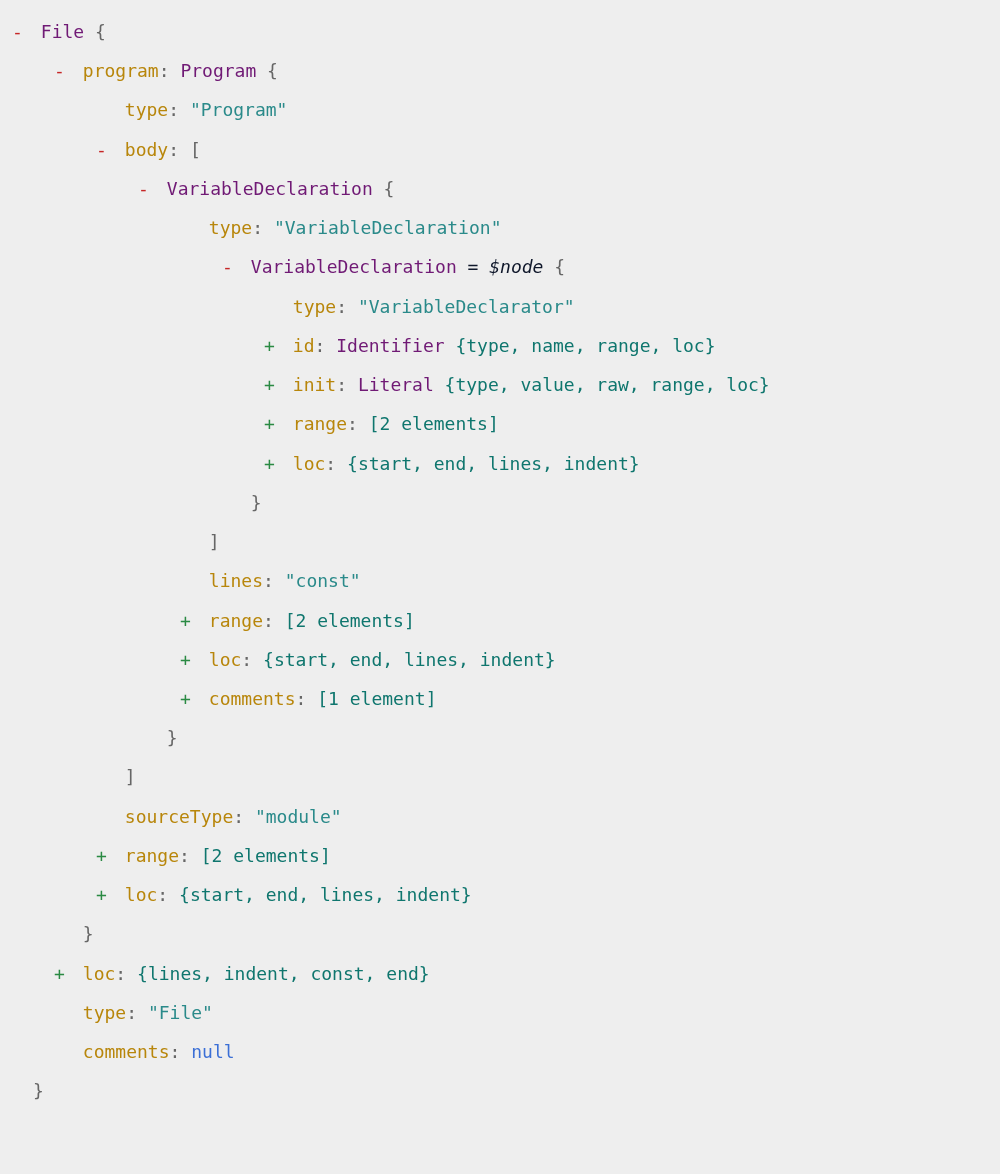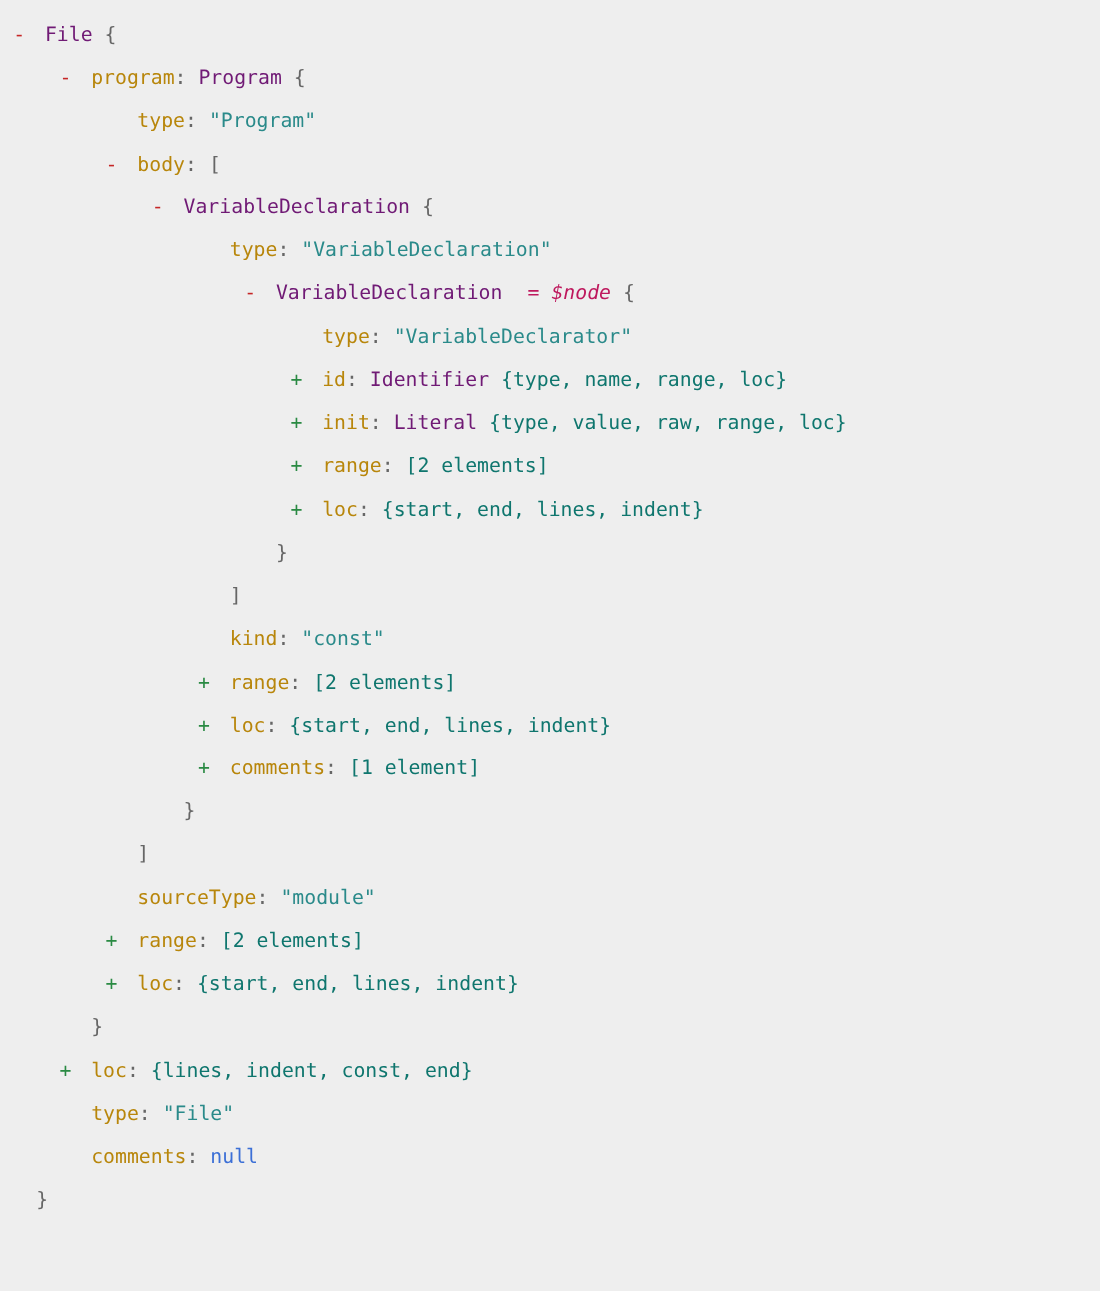--- a/index.html
+++ b/index.html
@@ -26,41 +26,41 @@
   .togC { color: #2a8a43; } 
   .togE { color: #c62626; } 
   .togN { visibility: hidden; } 
   .tn { color: #701a75; } 
   .k  { color: #b8860b; } 
   .s  { color: #2a8a8a; teal; } 
   .s  { color: #2a8a8a; }
   .n  { color: #3b6fd6; } 
   .pu { color: #666; } 
   .preview { color: #0f766e; }
-  .note { color: #be185d; font-style: italic; margin-left: 12px; }
+  .note { color: #0f172a; font-style: italic; }
 </style>
 </head>
 <body>
 
 <div class="tree" id="tree">
     <span class="line"><span class="tog togE">-</span> <span class="tn">File</span> <span class="pu">{</span></span>
     <span class="line"><span class="ind"></span><span class="tog togE">-</span> <span class="k">program</span><span class="pu">: </span><span class="tn">Program</span> <span class="pu">{</span></span>
     <span class="line"><span class="ind"></span><span class="ind"></span><span class="tog togN">-</span> <span class="k">type</span><span class="pu">: </span><span class="s">"Program"</span></span>
     <span class="line"><span class="ind"></span><span class="ind"></span><span class="tog togE">-</span> <span class="k">body</span><span class="pu">: </span><span class="pu">[</span></span>
     <span class="line"><span class="ind"></span><span class="ind"></span><span class="ind"></span><span class="tog togE">-</span> <span class="tn">VariableDeclaration</span> <span class="pu">{</span></span>
     <span class="line"><span class="ind"></span><span class="ind"></span><span class="ind"></span><span class="ind"></span><span class="tog togN">-</span> <span class="k">type</span><span class="pu">: </span><span class="s">"VariableDeclaration"</span></span>
     <span class="line"><span class="ind"></span><span class="ind"></span><span class="ind"></span><span class="ind"></span><span class="ind"></span><span class="tog togE">-</span> <span class="tn">VariableDeclaration</span> <span class="note">= $node</span> <span class="pu">{</span></span>
     <span class="line"><span class="ind"></span><span class="ind"></span><span class="ind"></span><span class="ind"></span><span class="ind"></span><span class="ind"></span><span class="tog togN">-</span> <span class="k">type</span><span class="pu">: </span><span class="s">"VariableDeclarator"</span></span>
     <span class="line"><span class="ind"></span><span class="ind"></span><span class="ind"></span><span class="ind"></span><span class="ind"></span><span class="ind"></span><span class="tog togC">+</span> <span class="k">id</span><span class="pu">: </span><span class="tn">Identifier</span> <span class="preview">{type, name, range, loc}</span></span>
     <span class="line"><span class="ind"></span><span class="ind"></span><span class="ind"></span><span class="ind"></span><span class="ind"></span><span class="ind"></span><span class="tog togC">+</span> <span class="k">init</span><span class="pu">: </span><span class="tn">Literal</span> <span class="preview">{type, value, raw, range, loc}</span></span>
     <span class="line"><span class="ind"></span><span class="ind"></span><span class="ind"></span><span class="ind"></span><span class="ind"></span><span class="ind"></span><span class="tog togC">+</span> <span class="k">range</span><span class="pu">: </span><span class="preview">[</span><span class="preview">2 elements</span><span class="preview">]</span></span>
     <span class="line"><span class="ind"></span><span class="ind"></span><span class="ind"></span><span class="ind"></span><span class="ind"></span><span class="ind"></span><span class="tog togC">+</span> <span class="k">loc</span><span class="pu">: </span><span class="preview">{start, end, lines, indent}</span></span>
     <span class="line"><span class="ind"></span><span class="ind"></span><span class="ind"></span><span class="ind"></span><span class="ind"></span><span class="tog togN">-</span> <span class="pu">}</span></span>
     <span class="line"><span class="ind"></span><span class="ind"></span><span class="ind"></span><span class="ind"></span><span class="tog togN">-</span> <span class="pu">]</span></span>
-    <span class="line"><span class="ind"></span><span class="ind"></span><span class="ind"></span><span class="ind"></span><span class="tog togN">-</span> <span class="k">kind</span><span class="pu">: </span><span class="s">"const"</span></span>
+    <span class="line"><span class="ind"></span><span class="ind"></span><span class="ind"></span><span class="ind"></span><span class="tog togN">-</span> <span class="k">lines</span><span class="pu">: </span><span class="s">"const"</span></span>
     <span class="line"><span class="ind"></span><span class="ind"></span><span class="ind"></span><span class="ind"></span><span class="tog togC">+</span> <span class="k">range</span><span class="pu">: </span><span class="preview">[</span><span class="preview">2 elements</span><span class="preview">]</span></span>
     <span class="line"><span class="ind"></span><span class="ind"></span><span class="ind"></span><span class="ind"></span><span class="tog togC">+</span> <span class="k">loc</span><span class="pu">: </span><span class="preview">{start, end, lines, indent}</span></span>
     <span class="line"><span class="ind"></span><span class="ind"></span><span class="ind"></span><span class="ind"></span><span class="tog togC">+</span> <span class="k">comments</span><span class="pu">: </span><span class="preview">[</span><span class="preview">1 element</span><span class="preview">]</span></span>
     <span class="line"><span class="ind"></span><span class="ind"></span><span class="ind"></span><span class="tog togN">-</span> <span class="pu">}</span></span>
     <span class="line"><span class="ind"></span><span class="ind"></span><span class="tog togN">-</span> <span class="pu">]</span></span>
     <span class="line"><span class="ind"></span><span class="ind"></span><span class="tog togN">-</span> <span class="k">sourceType</span><span class="pu">: </span><span class="s">"module"</span></span>
     <span class="line"><span class="ind"></span><span class="ind"></span><span class="tog togC">+</span> <span class="k">range</span><span class="pu">: </span><span class="preview">[</span><span class="preview">2 elements</span><span class="preview">]</span></span>
     <span class="line"><span class="ind"></span><span class="ind"></span><span class="tog togC">+</span> <span class="k">loc</span><span class="pu">: </span><span class="preview">{start, end, lines, indent}</span></span>
     <span class="line"><span class="ind"></span><span class="tog togN">-</span> <span class="pu">}</span></span>
     <span class="line"><span class="ind"></span><span class="tog togC">+</span> <span class="k">loc</span><span class="pu">: </span><span class="preview">{lines, indent, const, end}</span></span>

